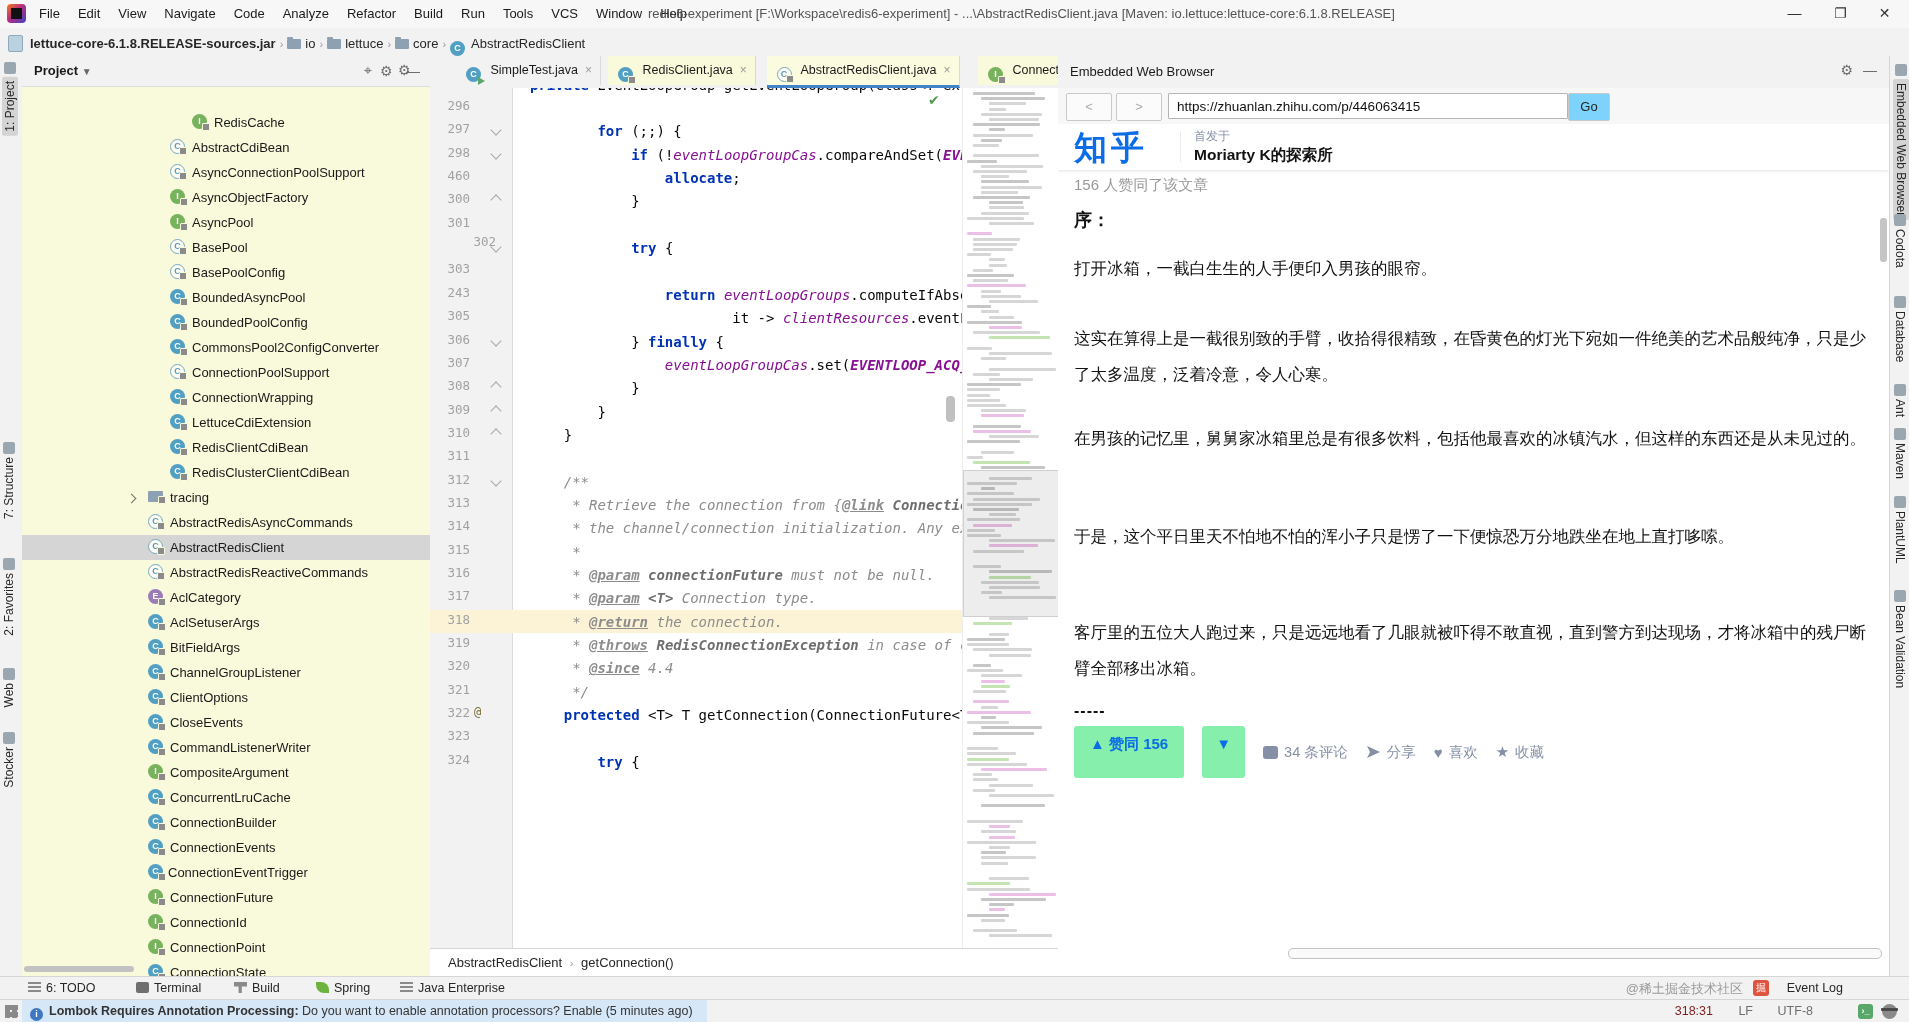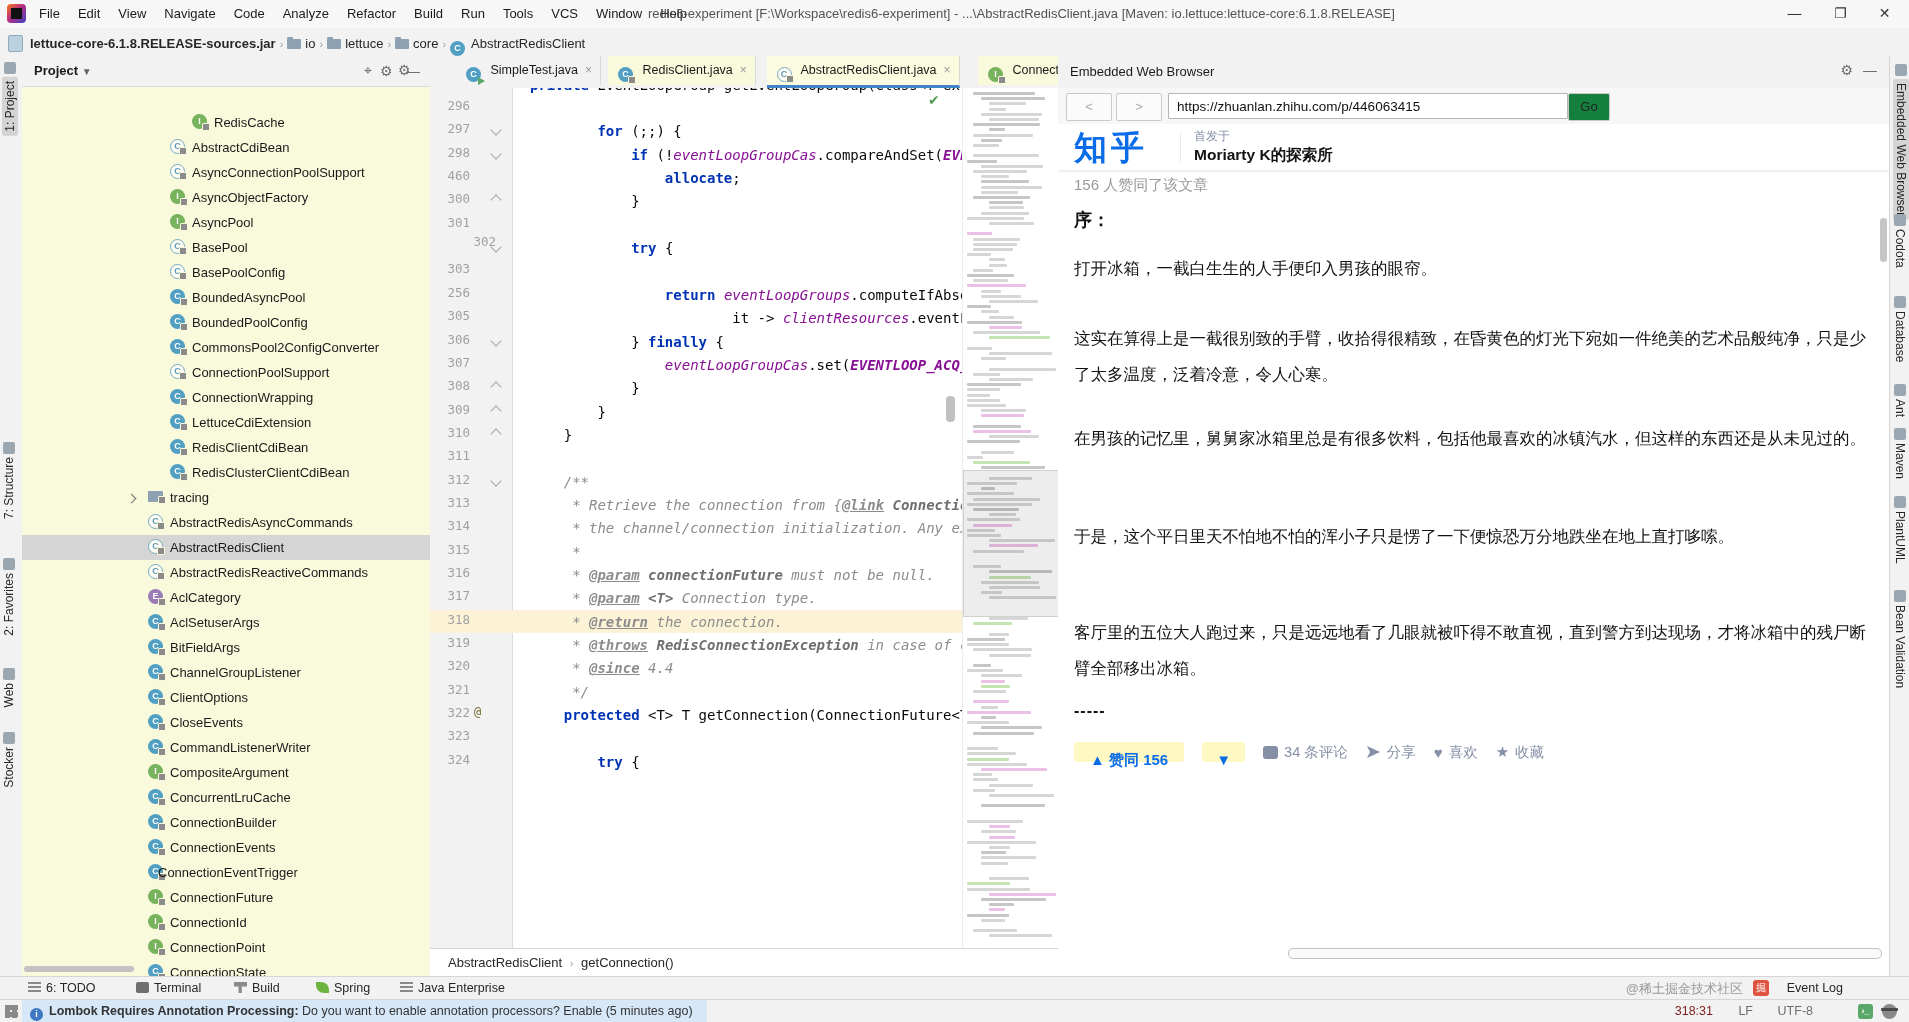--- a/index.html
+++ b/index.html
@@ -78,33 +78,33 @@
   .mmbar{position:absolute;height:3px;border-radius:1px;}
   #mm-view{position:absolute;left:0;top:382px;width:100%;height:145px;background:rgba(0,0,0,.07);border:1px solid rgba(0,0,0,.12);}
   #ed-breadcrumb{left:430px;top:948px;width:628px;height:28px;background:#ffffff;border-top:1px solid #d6d6d6;font-size:13px;line-height:28px;color:#262626;}
   
   #browser{left:1058px;top:56px;width:831px;height:920px;background:#fff;}
   #browser-header{position:absolute;left:0;top:0;width:100%;height:32px;background:#f2f2f2;border-bottom:1px solid #dcdcdc;}
   #browser-title{position:absolute;left:12px;top:8px;font-size:13px;color:#1a1a1a;}
   #browser-nav{position:absolute;left:0;top:32px;width:100%;height:36px;background:#f7f7f7;}
   .navbtn{position:absolute;top:5px;width:44px;height:26px;background:#fbfbfb;border:1px solid #c9c9c9;border-radius:2px;color:#aaa;text-align:center;line-height:26px;font-size:13px;}
   #url-input{position:absolute;left:110px;top:5px;width:382px;height:24px;border:1px solid #b5b5b5;border-radius:1px;font-size:13.5px;padding:0 8px;color:#111;font-family:"Liberation Sans",sans-serif;}
-  #go-btn{position:absolute;left:510px;top:5px;width:40px;height:26px;background:#15803d;border:1px solid #c9c9c9;border-radius:2px;text-align:center;line-height:26px;font-size:13px;color:#222;}
+  #go-btn{position:absolute;left:510px;top:5px;width:40px;height:26px;background:#7dd3fc;border:1px solid #c9c9c9;border-radius:2px;text-align:center;line-height:26px;font-size:13px;color:#222;}
   #page{position:absolute;left:0;top:68px;width:100%;height:852px;background:#fff;overflow:hidden;}
   #zh-header{position:absolute;left:0;top:0;width:100%;height:46px;background:#fff;box-shadow:0 1px 3px rgba(0,0,0,.12);}
   #zh-logo{position:absolute;left:16px;top:2px;font-size:33px;font-weight:bold;color:#0b6ce8;letter-spacing:4px;}
   #zh-div{position:absolute;left:122px;top:8px;width:1px;height:30px;background:#ebebeb;}
   #zh-pub{position:absolute;left:136px;top:4px;font-size:12px;color:#8590a6;}
   #zh-col{position:absolute;left:136px;top:21px;font-size:15.5px;font-weight:bold;color:#121212;}
   #zh-banner{position:absolute;left:16px;top:52px;font-size:15px;color:#999;}
   #zh-heading{position:absolute;left:16px;top:84px;font-size:18px;font-weight:bold;color:#121212;}
   .zh-p{position:absolute;left:16px;width:800px;font-size:16.5px;line-height:36px;color:#121212;}
   #zh-divider{position:absolute;left:16px;top:578px;font-size:16px;font-weight:bold;color:#121212;letter-spacing:1px;}
   #zh-actions{position:absolute;left:16px;top:610px;height:36px;display:flex;align-items:center;gap:18px;}
-  .vote{height:20px;background:#fef9c3;color:#0b6ce8;font-weight:bold;font-size:15px;line-height:36px;padding:0 16px;border-radius:3px;}
+  .vote{height:52px;background:#86efac;color:#0b6ce8;font-weight:bold;font-size:15px;line-height:36px;padding:0 16px;border-radius:3px;}
   .vote.dn{padding:0 14px;}
   .act{color:#8590a6;font-size:14.5px;display:flex;align-items:center;gap:6px;}
   .act .g{font-size:15px;}
   .bubble{width:15px;height:13px;background:#8590a6;border-radius:3px;position:relative;}
   .bubble::after{content:"";position:absolute;left:3px;bottom:-4px;border:4px solid transparent;border-top-color:#8590a6;}
   #zh-vscroll{position:absolute;right:2px;top:94px;width:7px;height:44px;background:#c5c5c5;border-radius:3px;}
   #zh-hscroll{position:absolute;left:230px;top:824px;width:592px;height:9px;background:#fafafa;border:1px solid #c2c2c2;border-radius:5px;}
   
   #toolrow{left:0;top:976px;width:1909px;height:23px;background:#f2f2f2;border-top:1px solid #d6d6d6;font-size:12.5px;}
   .toolbtn{position:absolute;top:0;height:23px;line-height:23px;color:#262626;}
@@ -343,21 +343,21 @@
       <div class="trow" style="top: 724px;">
         <span class="ic locked k-class" style="position: absolute; left: 126px; top: 4px;">C</span>
         <span style="position: absolute; left: 148px;">ConnectionBuilder</span>
       </div>
       <div class="trow" style="top: 749px;">
         <span class="ic locked k-class" style="position: absolute; left: 126px; top: 4px;">C</span>
         <span style="position: absolute; left: 148px;">ConnectionEvents</span>
       </div>
       <div class="trow" style="top: 774px;">
         <span class="ic locked k-class" style="position: absolute; left: 126px; top: 4px;">C</span>
-        <span style="position: absolute; left: 136px;">ConnectionEventTrigger</span>
+        <span style="position: absolute; left: 146px;">ConnectionEventTrigger</span>
       </div>
       <div class="trow" style="top: 799px;">
         <span class="ic locked k-interface" style="position: absolute; left: 126px; top: 4px;">I</span>
         <span style="position: absolute; left: 148px;">ConnectionFuture</span>
       </div>
       <div class="trow" style="top: 824px;">
         <span class="ic locked k-interface" style="position: absolute; left: 126px; top: 4px;">I</span>
         <span style="position: absolute; left: 148px;">ConnectionId</span>
       </div>
       <div class="trow" style="top: 849px;">
@@ -399,21 +399,21 @@
       <div class="lnum" style="top: 103.4px;">300</div>
       <div class="fold u" style="top: 108.4px;"></div>
       <div class="cline" style="top: 103.4px;"><span class="s-p">            }</span></div>
       <div class="lnum" style="top: 126.75px;">301</div>
       <div class="cline" style="top: 126.75px;"></div>
       <div class="lnum" style="top: 146px; margin-left: 26px;">302</div>
       <div class="fold d" style="top: 155.1px;"></div>
       <div class="cline" style="top: 150.1px;"><span class="s-p">            </span><span class="s-k">try </span><span class="s-p">{</span></div>
       <div class="lnum" style="top: 173.45px;">303</div>
       <div class="cline" style="top: 173.45px;"></div>
-      <div class="lnum" style="top: 196.8px;">256</div>
+      <div class="lnum" style="top: 196.8px;">243</div>
       <div class="cline" style="top: 196.8px;"><span class="s-p">                </span><span class="s-k">return </span><span class="s-fl">eventLoopGroups</span><span class="s-p">.computeIfAbsent(eventLoopGroupClass,</span></div>
       <div class="lnum" style="top: 220.15px;">305</div>
       <div class="cline" style="top: 220.15px;"><span class="s-p">                        it -&gt; </span><span class="s-fl">clientResources</span><span class="s-p">.eventLoopGroupProvider().allocate(it));</span></div>
       <div class="lnum" style="top: 243.5px;">306</div>
       <div class="fold d" style="top: 248.5px;"></div>
       <div class="cline" style="top: 243.5px;"><span class="s-p">            } </span><span class="s-k">finally </span><span class="s-p">{</span></div>
       <div class="lnum" style="top: 266.85px;">307</div>
       <div class="cline" style="top: 266.85px;"><span class="s-p">                </span><span class="s-fl">eventLoopGroupCas</span><span class="s-p">.set(</span><span class="s-c">EVENTLOOP_ACQ_INACTIVE</span></div>
       <div class="lnum" style="top: 290.2px;">308</div>
       <div class="fold u" style="top: 295.2px;"></div>

